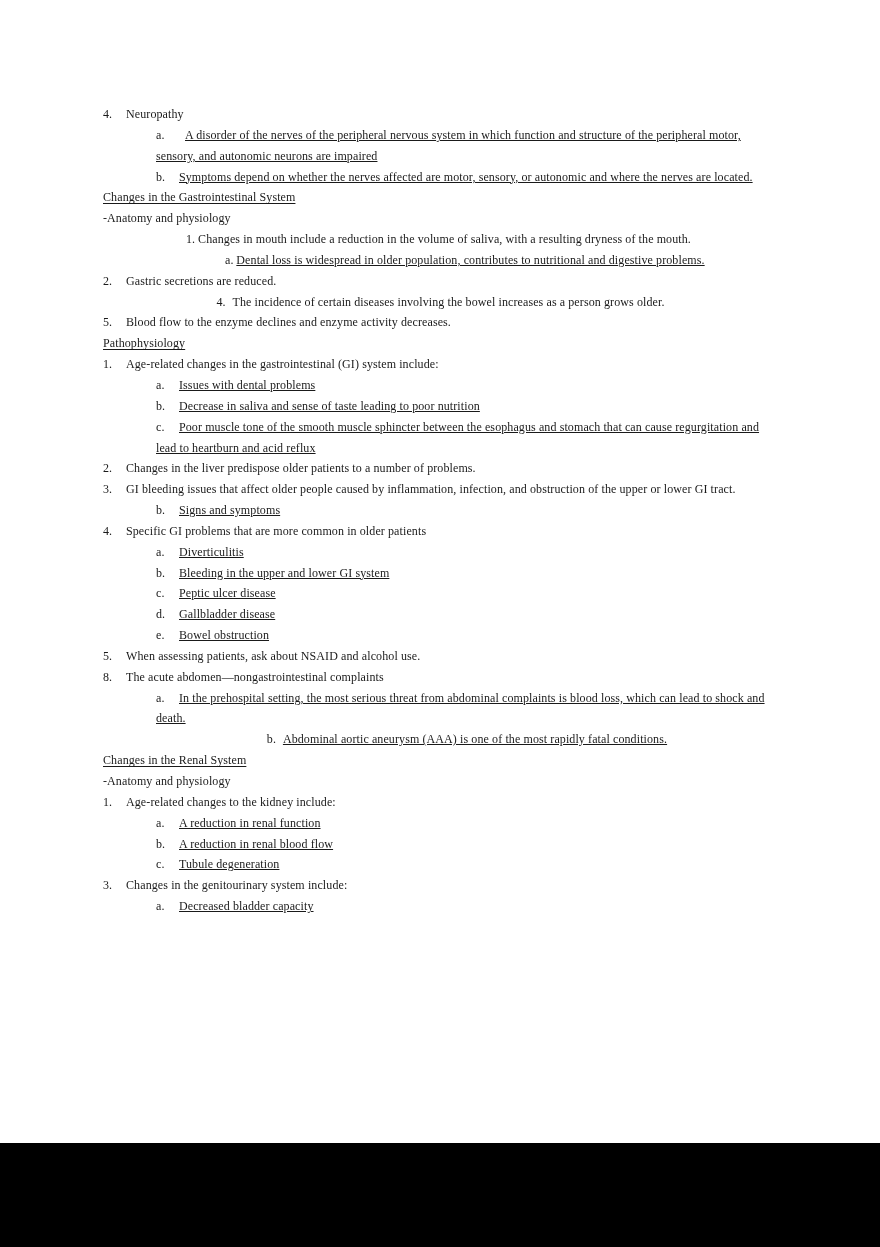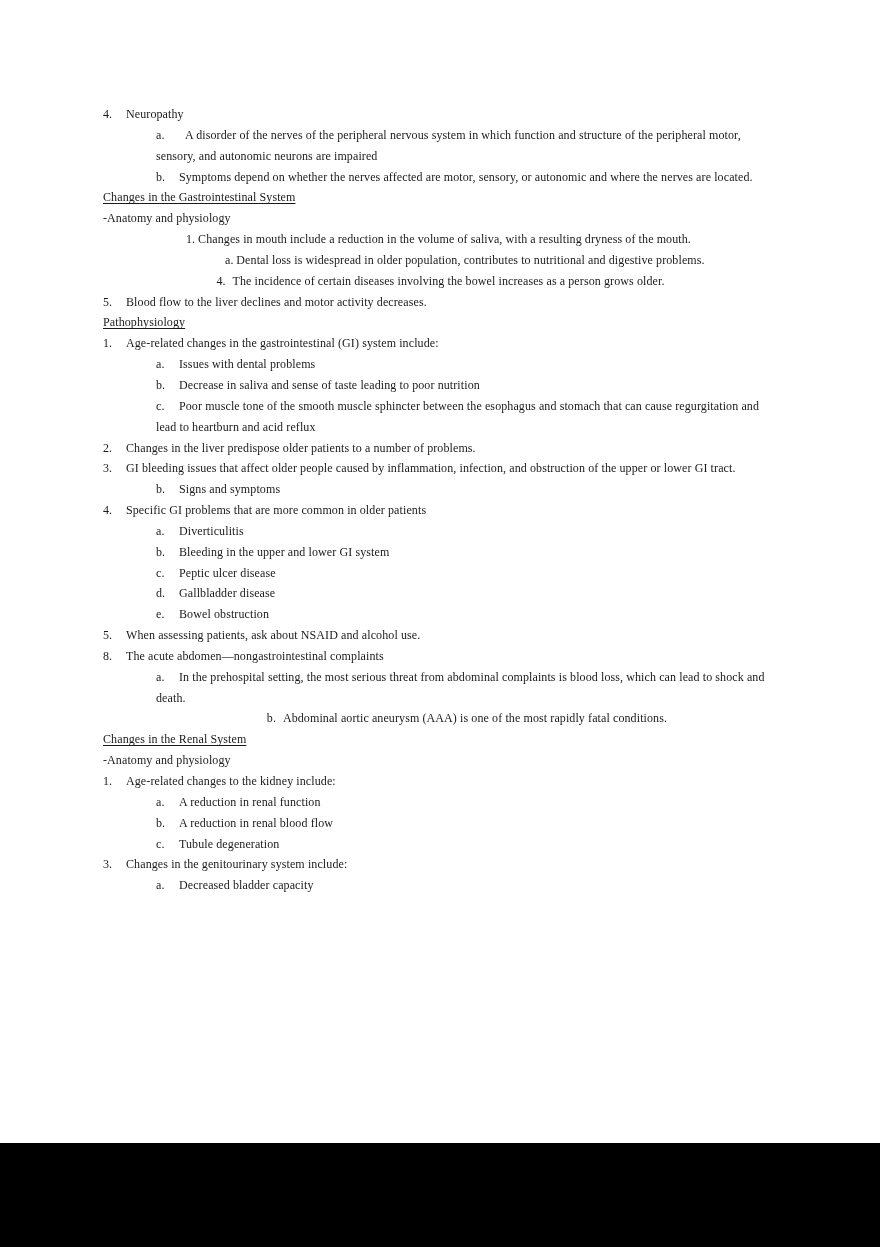--- a/index.html
+++ b/index.html
@@ -20,21 +20,21 @@
     font-size: 12px;
     line-height: 20.85px;
     letter-spacing: 0.1px;
   }
   .ln { white-space: normal; }
   .ln.nw { white-space: nowrap; text-align: center; }
   
   .n .mk { display: inline-block; width: 23px; }
   .n.tight .mk { width: 15px; }
   
-  .a { padding-left: 53px; }
+  .a { padding-left: 53px; text-decoration: underline; }
   .a .mk { display: inline-block; width: 23px; }
   .a.tight .mk { width: 14px; }
   .a.wide .mk { width: 29px; }
   
   .h .tx { text-decoration: underline; text-underline-offset: 2px; }
   .bottom-bar {
     position: absolute;
     left: 0;
     top: 1143px;
     width: 880px;
@@ -54,25 +54,26 @@
   <div class="ln a"><span class="mk">b.</span><span class="tx">Symptoms depend on whether the nerves affected are motor, sensory, or autonomic and where the nerves are located.</span></div>
 
   <div class="ln h"><span class="tx">Changes in the Gastrointestinal System</span></div>
 
   <div class="ln p"><span class="tx">-Anatomy and physiology</span></div>
 
   <div class="ln n tight nw"><span class="mk">1.</span><span class="tx">Changes in mouth include a reduction in the volume of saliva, with a resulting dryness of the mouth.</span></div>
 
   <div class="ln a tight nw"><span class="mk">a.</span><span class="tx">Dental loss is widespread in older population, contributes to nutritional and digestive problems.</span></div>
 
+  <div class="ln n"><span class="mk">2.</span><span class="tx">Gastric secretions are reduced.</span></div>
 
 
   <div class="ln n nw"><span class="mk">4.</span><span class="tx">The incidence of certain diseases involving the bowel increases as a person grows older.</span></div>
 
-  <div class="ln n"><span class="mk">5.</span><span class="tx">Blood flow to the liver declines and motor activity decreases.</span></div>
+  <div class="ln n"><span class="mk">5.</span><span class="tx">Blood flow to the enzyme declines and enzyme activity decreases.</span></div>
 
   <div class="ln h"><span class="tx">Pathophysiology</span></div>
 
   <div class="ln n"><span class="mk">1.</span><span class="tx">Age-related changes in the gastrointestinal (GI) system include:</span></div>
 
   <div class="ln a"><span class="mk">a.</span><span class="tx">Issues with dental problems</span></div>
 
   <div class="ln a"><span class="mk">b.</span><span class="tx">Decrease in saliva and sense of taste leading to poor nutrition</span></div>
 
   <div class="ln a"><span class="mk">c.</span><span class="tx">Poor muscle tone of the smooth muscle sphincter between the esophagus and stomach that can cause regurgitation and lead to heartburn and acid reflux</span></div>

